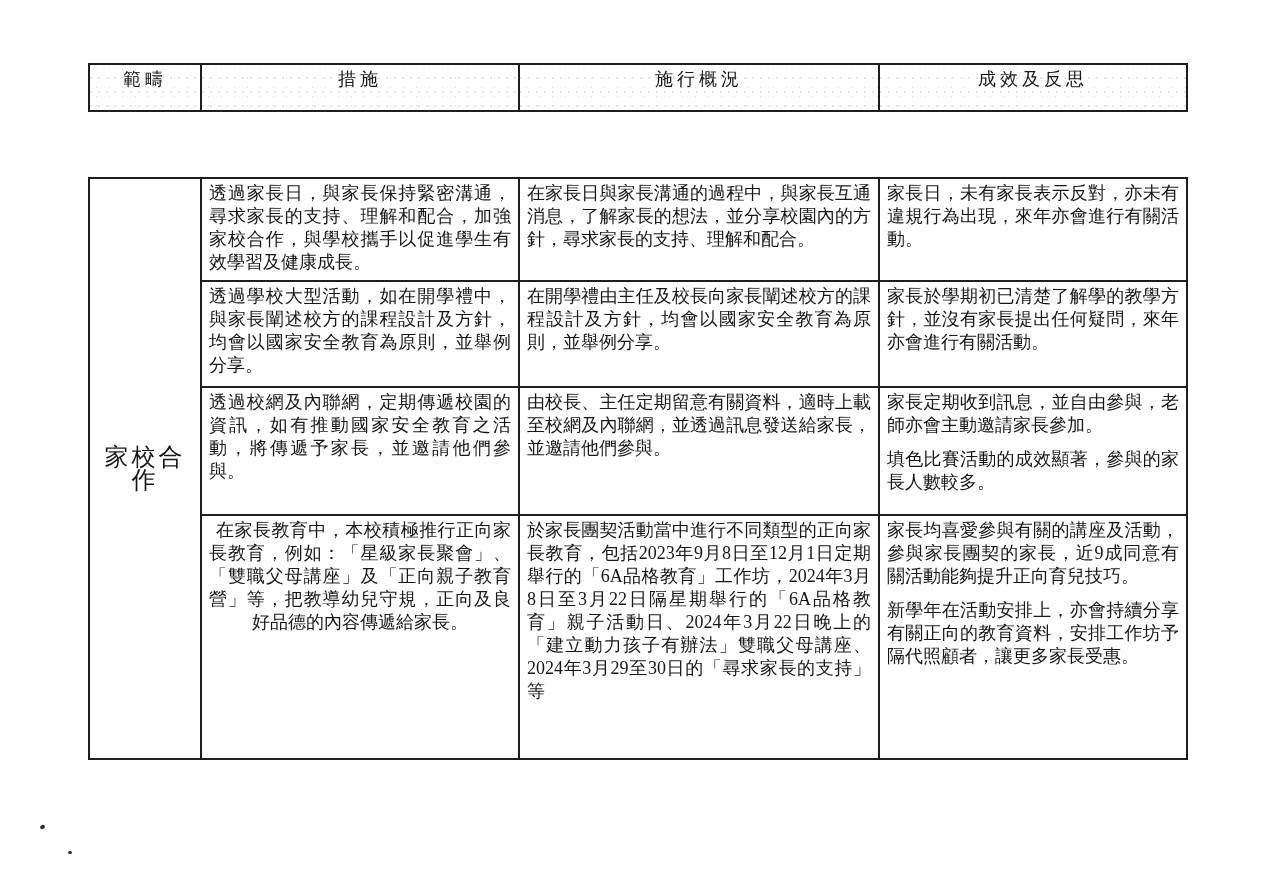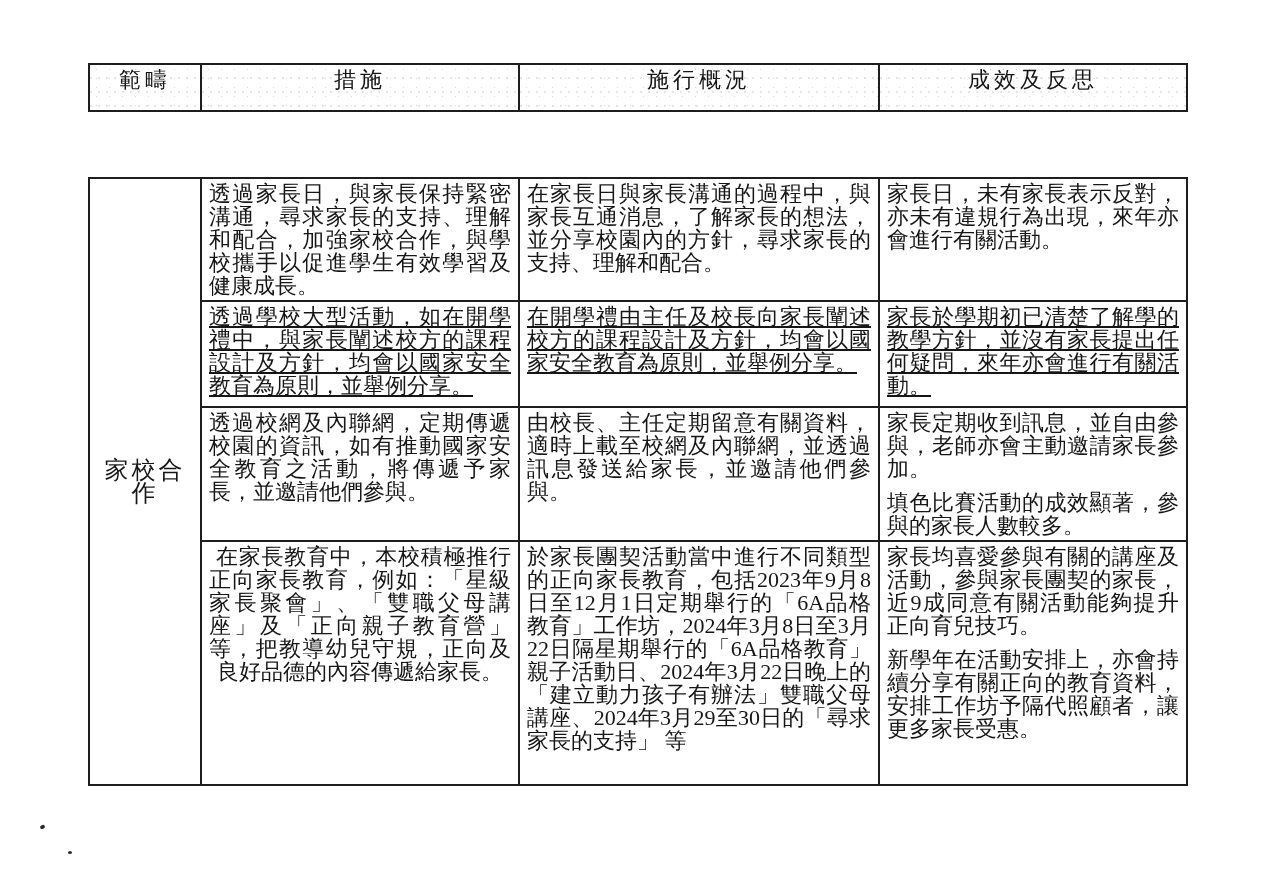--- a/index.html
+++ b/index.html
@@ -18,21 +18,21 @@
   .scan-table {
     position: absolute;
     border-collapse: collapse;
     table-layout: fixed;
     background: #ffffff;
   }
   .scan-table td {
     border: 2px solid #1e1e1e;
     padding: 3px 7px;
     vertical-align: top;
-    font-size: 22px;
+    font-size: 18px;
     line-height: 23px;
     text-align: justify;
     overflow: hidden;
   }
   #table-top { left: 88px; top: 63px; width: 1098px; }
   #table-main { left: 88px; top: 177px; width: 1098px; }
 
   .header-cell {
     text-align: center !important;
     vertical-align: middle;
@@ -51,21 +51,21 @@
     letter-spacing: 2px;
     font-size: 18px;
   }
   .category-cell.mid {
     vertical-align: middle;
     font-size: 24px;
     letter-spacing: 3px;
   }
   .cont-row td { height: 58px; }
   .r1 td { height: 95px; }
-  .r2 td { height: 98px; text-decoration: underline; }
+  .r2 td { height: 98px; }
   .r3 td { height: 120px; }
   .r4 td { height: 236px; }
 
   .cell-text p { margin: 0 0 11px 0; }
   .cell-text p:last-child { margin-bottom: 0; }
   .cell-text p:empty { display: none; }
 
   .center-last {
     text-align: justify;
     text-align-last: center;

